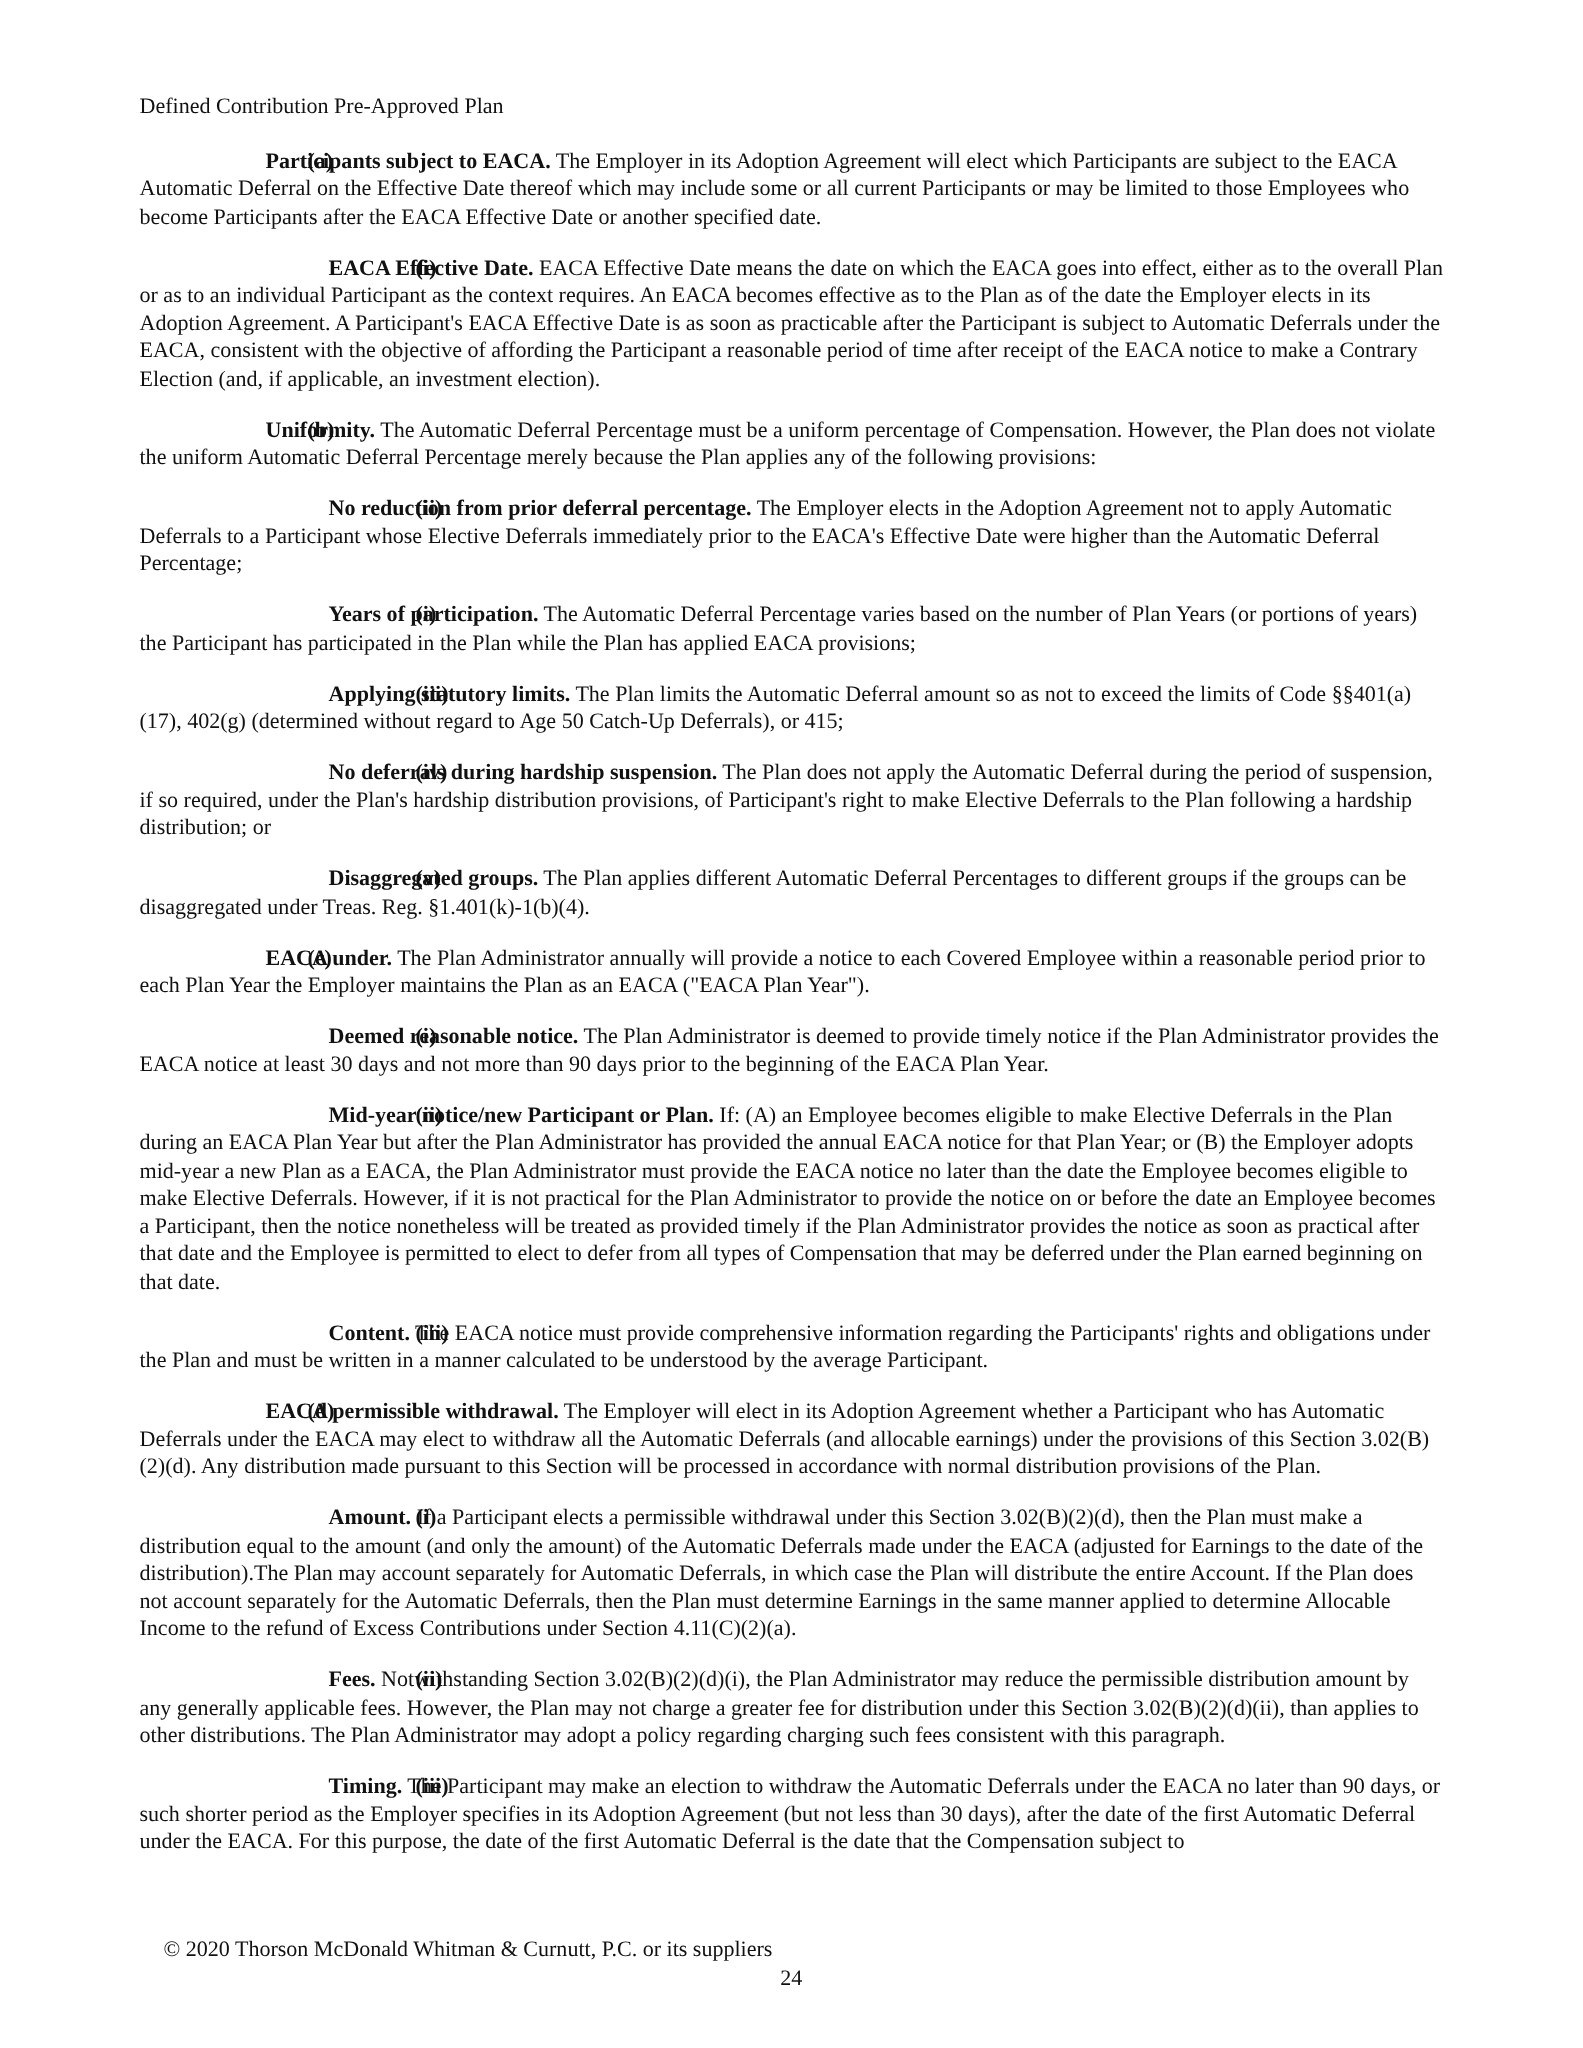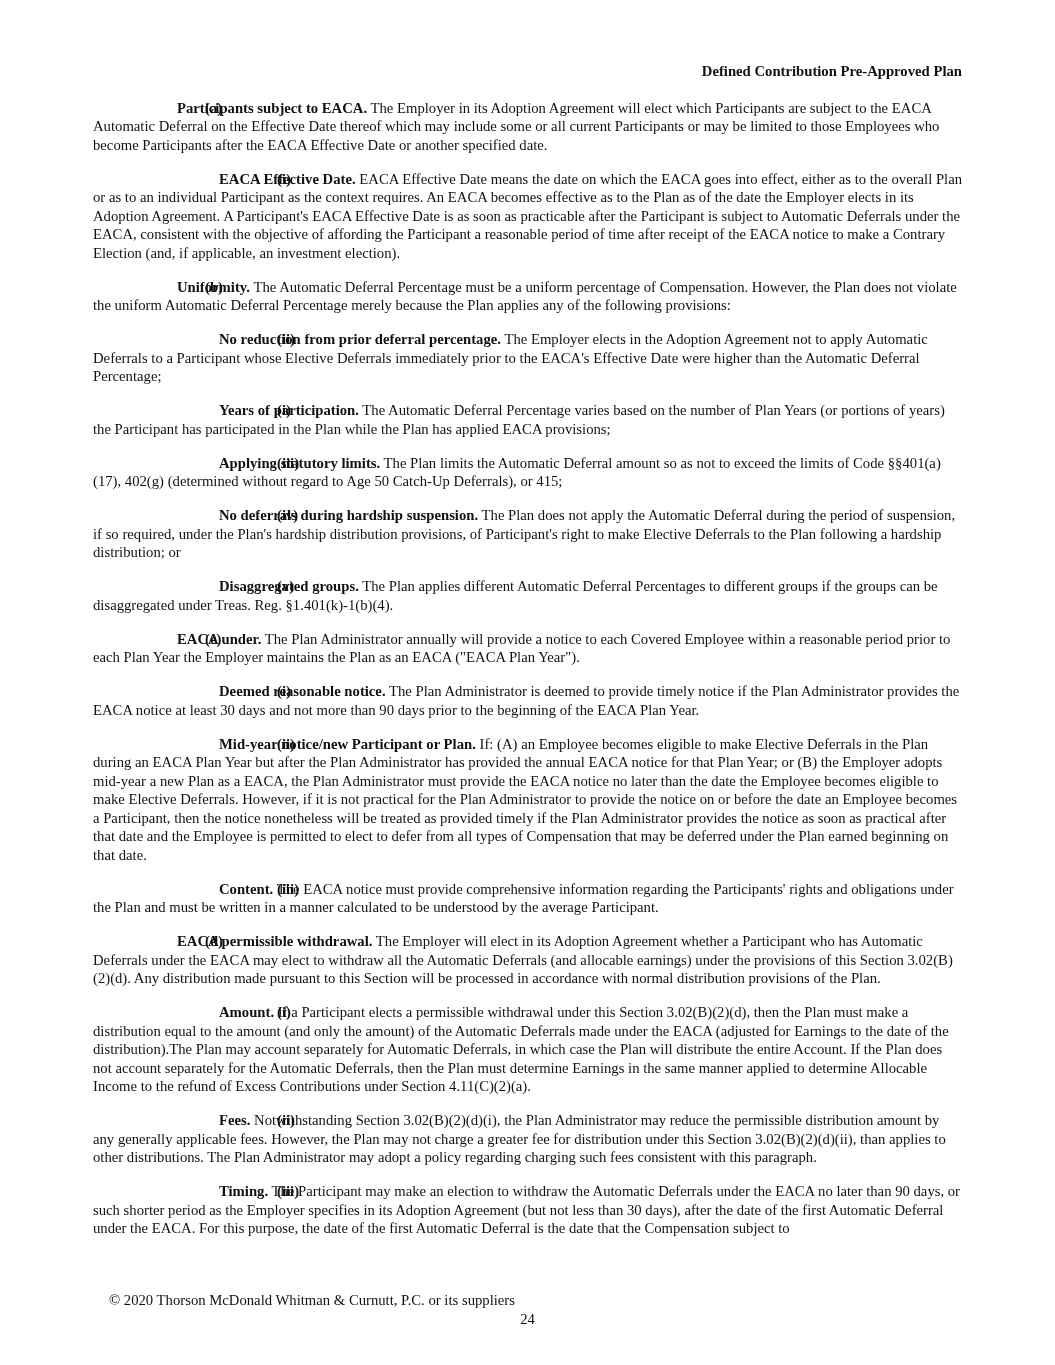--- a/index.html
+++ b/index.html
@@ -18,22 +18,22 @@
     color: #111111;
     overflow: hidden;
   }
   .content {
     position: absolute;
     left: 93px;
     top: 62px;
     width: 869px;
   }
   .doc-header {
-    text-align: right;
-    font-weight: bold;
+    text-align: left;
+    font-weight: normal;
     margin: 0 0 18px 0;
   }
   .para {
     margin: 0 0 15.5px 0;
     text-align: left;
   }
   .para.level-1 { text-indent: 56px; }
   .para.level-2 { text-indent: 92px; }
   .para .label {
     display: inline-block;

